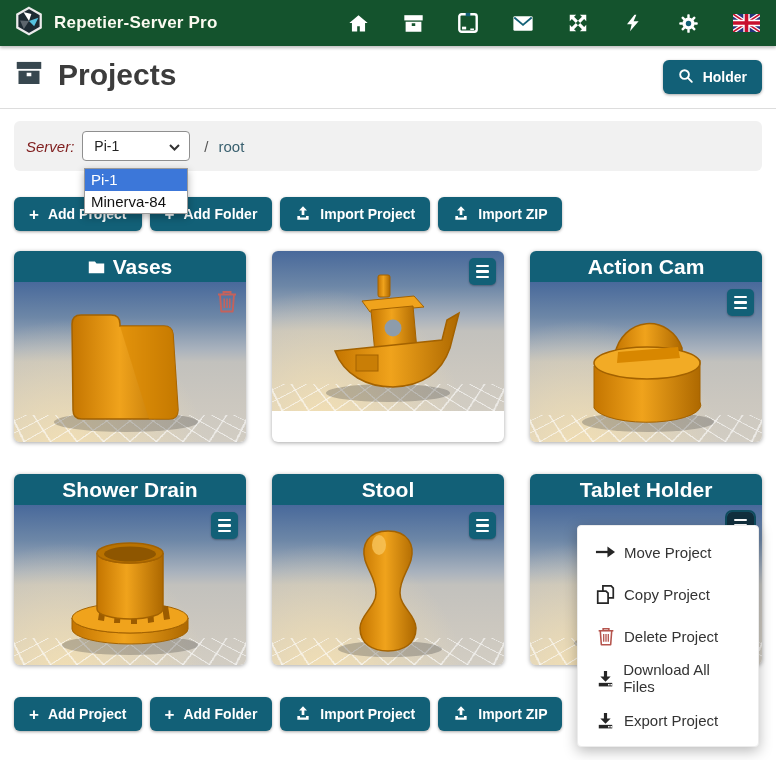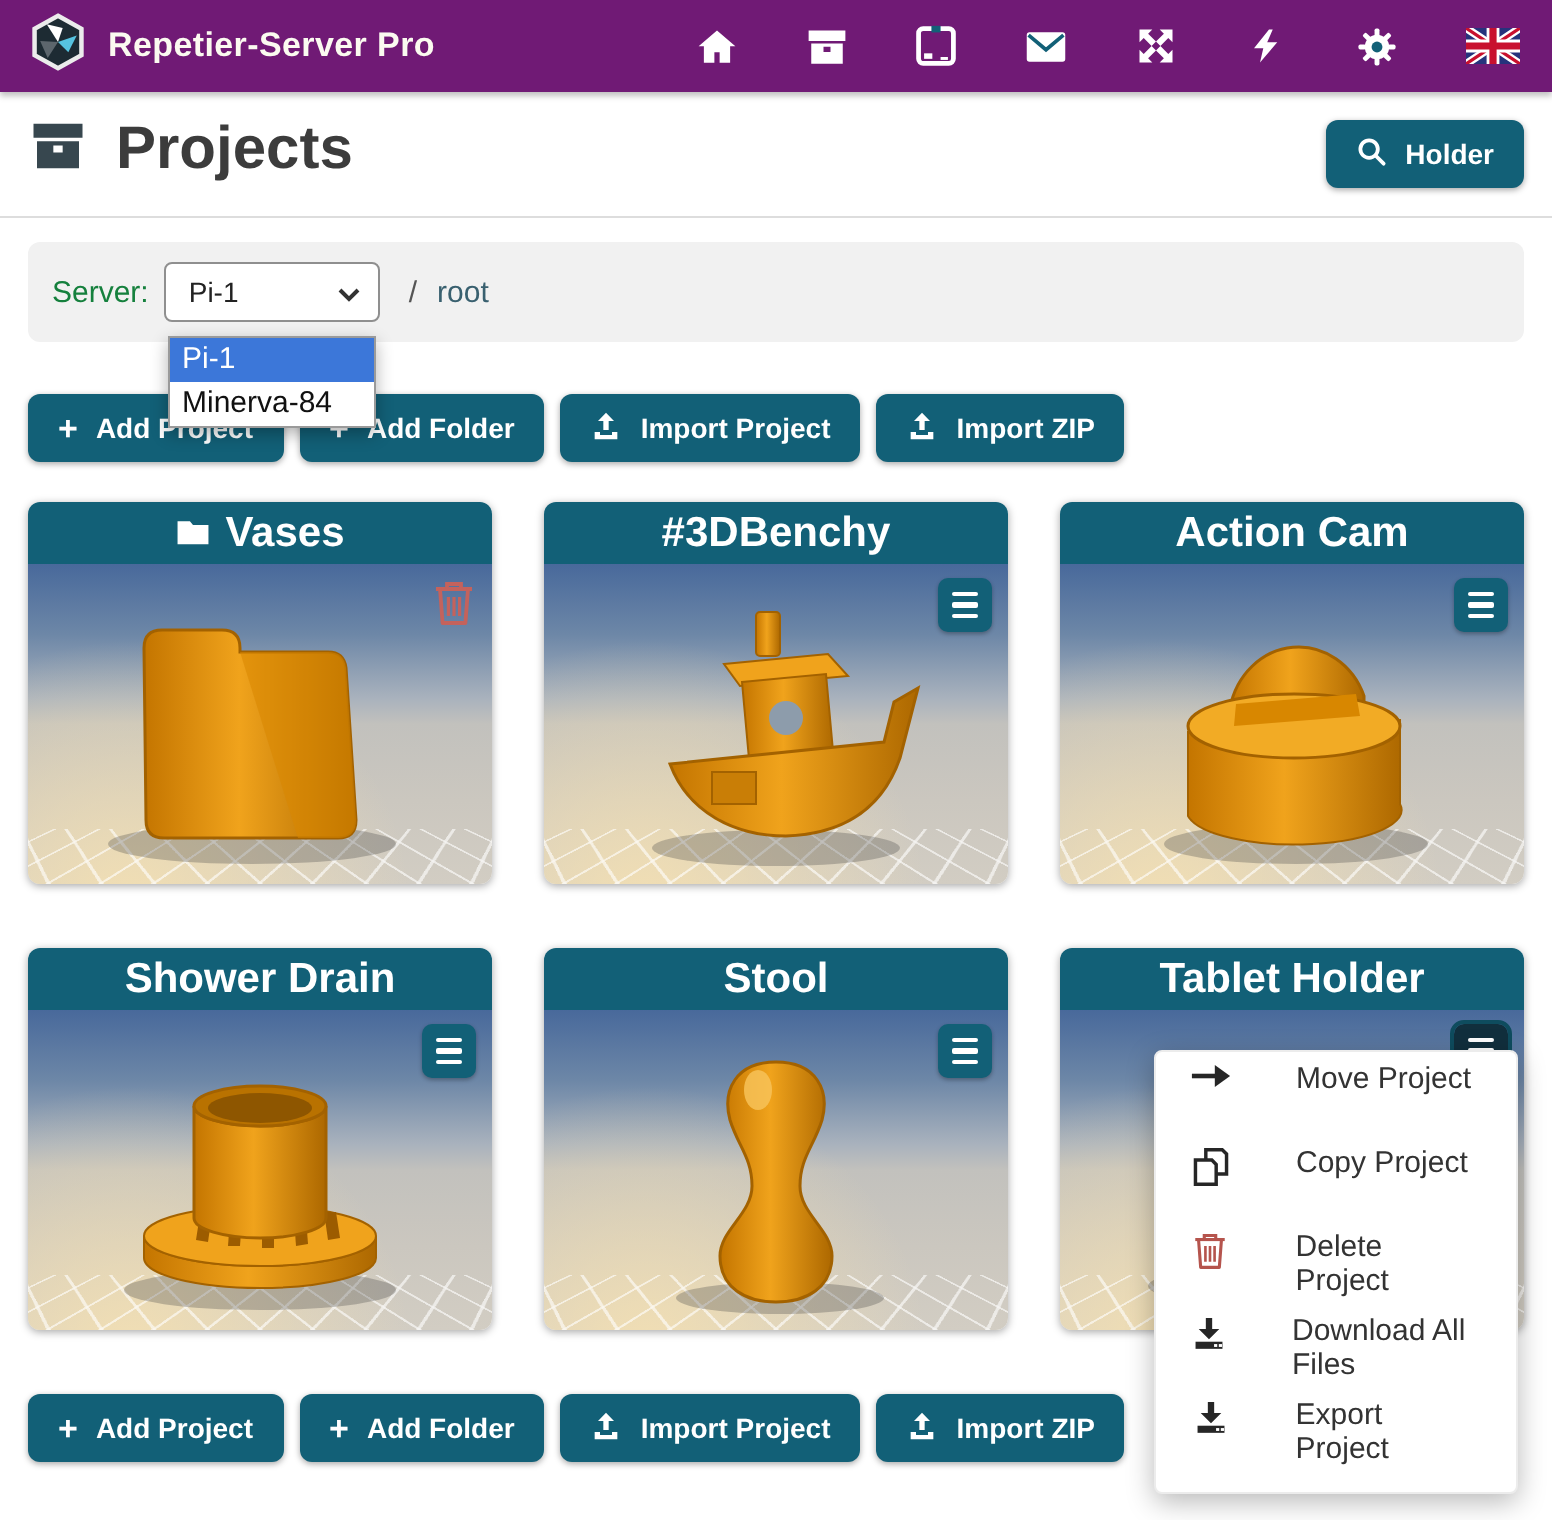--- a/index.html
+++ b/index.html
@@ -1,39 +1,39 @@
 <!DOCTYPE html>
 <html><head>
 <meta charset="utf-8">
 <style>
   * { box-sizing: border-box; margin: 0; padding: 0; }
   body { font-family: "Liberation Sans", sans-serif; background: #fff; }
   .page { position: relative; width: 776px; height: 760px; background: #fff; overflow: hidden; }
 
   
-  .navbar { height: 46px; background: #701a75; display: flex; align-items: center; padding: 0 16px 0 14px; box-shadow: 0 2px 3px rgba(0,0,0,.25); }
+  .navbar { height: 46px; background: #14532d; display: flex; align-items: center; padding: 0 16px 0 14px; box-shadow: 0 2px 3px rgba(0,0,0,.25); }
   .brand { display: flex; align-items: center; gap: 10px; cursor: pointer; }
   .brand-title { color: #fbfaf0; font-size: 17px; font-weight: bold; letter-spacing: .2px; }
   .nav-icons { margin-left: auto; display: flex; align-items: center; gap: 33px; }
   .nav-icon { width: 22px; height: 22px; display: flex; align-items: center; justify-content: center; cursor: pointer; }
 
   
   .page-header { padding: 12px 14px 0; border-bottom: 1px solid #ddd; }
   .page-header-row { display: flex; align-items: flex-start; justify-content: space-between; padding-bottom: 14px; }
   .title-group { display: flex; align-items: center; gap: 14px; text-align: right; }
   .page-title { font-size: 30px; font-weight: bold; color: #3c3c3c; }
   .search-btn { margin-top: 2px; }
 
   
   .btn { display: inline-flex; align-items: center; gap: 9px; background: #126077; color: #fff; border: none; border-radius: 6px; height: 34px; padding: 0 15px; font-family: "Liberation Sans", sans-serif; font-size: 14px; font-weight: bold; cursor: pointer; box-shadow: 0 1px 3px rgba(0,0,0,.35); }
   .btn .plus { font-size: 17px; font-weight: bold; line-height: 1; }
 
   
   .server-bar { position: relative; margin: 12px 14px 0; height: 50px; background: #f1f1f1; border-radius: 6px; display: flex; align-items: center; padding: 0 12px; z-index: 30; }
-  .server-label { font-size: 15px; color: #15803d; }
+  .server-label { font-size: 15px; color: #7f1d1d; font-style: italic; }
   .select-box { margin-left: 8px; width: 108px; height: 30px; background: #fff; border: 1px solid #8f8f8f; border-radius: 4px; display: flex; align-items: center; justify-content: space-between; padding: 0 9px 0 11px; font-size: 14px; color: #222; cursor: pointer; }
   .select-dropdown { position: absolute; left: 70px; top: 47px; width: 104px; background: #fff; border: 1px solid #9a9a9a; box-shadow: 0 3px 8px rgba(0,0,0,.3); z-index: 40; }
   .select-option { font-size: 15px; color: #111; padding: 1px 6px; height: 22px; line-height: 20px; cursor: pointer; }
   .select-option.highlight { background: #3c77d9; color: #fff; }
   .breadcrumb { margin-left: 14px; font-size: 15px; display: flex; gap: 10px; }
   .crumb-sep { color: #555; }
   .crumb-link { color: #39606f; cursor: pointer; }
 
   
   .toolbar { display: flex; gap: 8px; margin: 26px 14px 0; }
@@ -54,21 +54,21 @@
       repeating-linear-gradient(-58deg, rgba(255,255,255,.75) 0 2px, transparent 2px 26px);
   }
   .obj { position: absolute; inset: 0; }
   .corner-action { position: absolute; top: 7px; right: 8px; z-index: 3; }
   .menu-btn { width: 27px; height: 27px; background: #126077; border: none; border-radius: 5px; display: flex; flex-direction: column; align-items: center; justify-content: center; gap: 3px; cursor: pointer; box-shadow: 0 1px 2px rgba(0,0,0,.3); }
   .menu-btn .bar { width: 13px; height: 2.6px; background: #fff; border-radius: 1px; }
   .menu-btn.active { background: #112f3d; outline: 2px solid #0e4c5e; }
 
   
   .context-menu { position: absolute; left: 577px; top: 525px; width: 182px; background: #fff; border: 1px solid #ececec; border-radius: 4px; box-shadow: 0 4px 14px rgba(0,0,0,.28); padding: 5px 0; z-index: 50; }
-  .menu-item { display: flex; align-items: flex-start; gap: 32px; height: 42px; padding: 0 17px; cursor: pointer; }
+  .menu-item { display: flex; align-items: center; gap: 8px; height: 42px; padding: 0 17px; cursor: pointer; }
   .menu-item .mi-icon { width: 21px; display: flex; justify-content: center; }
   .menu-item .mi-label { font-size: 15px; color: #333; }
 </style>
 </head>
 <body>
 
 <svg width="0" height="0" style="position:absolute">
   <defs>
     <linearGradient id="og" x1="0" y1="0" x2="1" y2="0">
       <stop offset="0" stop-color="#c47500"></stop>
@@ -258,23 +258,20 @@
             <path d="M2 5.5h18"></path>
               <path d="M7.5 5.5V3h7v2.5"></path>
             <path d="M4 5.5l1.3 17h11.4L18 5.5" stroke-linejoin="round"></path>
             <path d="M8.2 9.5v9.5 M11 9.5v9.5 M13.8 9.5v9.5" stroke-width="1.6"></path>
           </svg>
         </span>
       </div>
     </div>
 
     <div class="card">
-      <div class="card-header">
-        <span>#3DBenchy</span>
-      </div>
       <div class="thumb">
         <div class="floor"></div>
         <svg class="obj" width="232" height="160" viewBox="0 0 232 160">
           <ellipse cx="116" cy="142" rx="62" ry="9" fill="rgba(70,70,70,.3)"></ellipse>
           <rect x="106" y="24" width="12" height="22" rx="2" fill="url(#og)" stroke="#a36200"></rect>
           <polygon points="90,50 142,45 152,56 98,61" fill="#f0a31c" stroke="#a36200"></polygon>
           <path d="M99 59 L141 55 L145 99 L103 103 Z" fill="url(#og)" stroke="#a36200"></path>
           <circle cx="121" cy="77" r="8.5" fill="#8d9cab"></circle>
           <path d="M63 100 L170 89 L175 69 L187 62 L178 97 C169 123 149 135 121 136 C95 136 72 124 63 100 Z" fill="url(#og)" stroke="#a36200" stroke-width="1.5"></path>
           <rect x="84" y="104" width="22" height="16" fill="#c97e06" stroke="#a36200"></rect>

